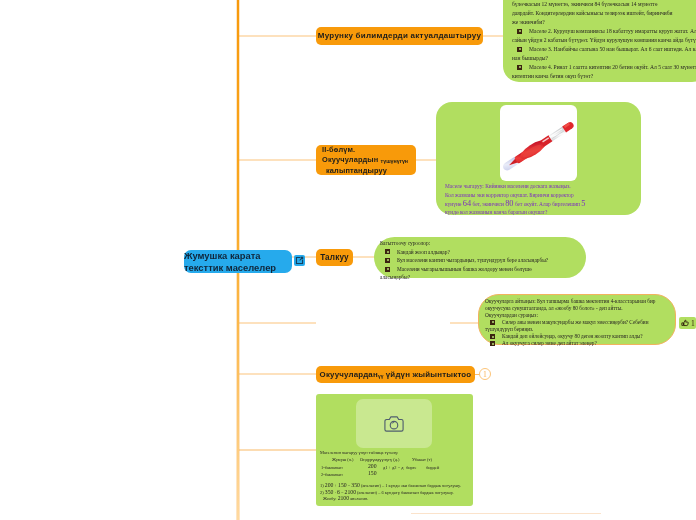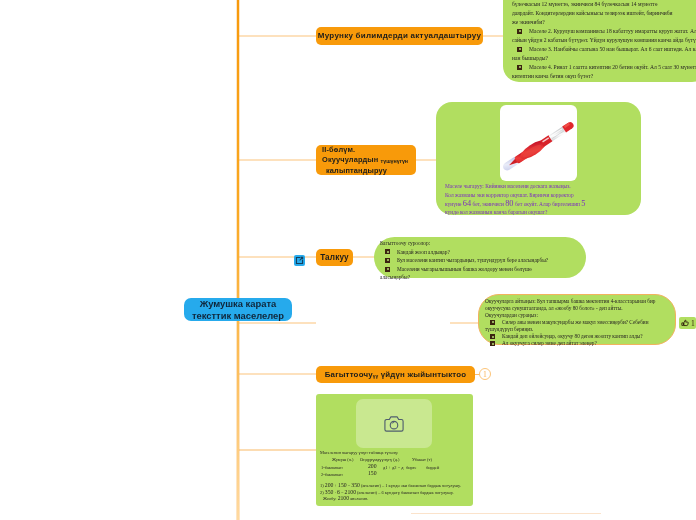--- a/index.html
+++ b/index.html
@@ -15,22 +15,22 @@
   .conn{position:absolute;z-index:1;height:1.4px;background:#fde1bd;}
   .conn2{position:absolute;z-index:1;height:1.4px;background:#fcdcb2;}
 
   
   .onode{position:absolute;z-index:4;background:#f89a0a;border-radius:5px;color:#1d1d1b;
          font-weight:bold;display:flex;align-items:center;justify-content:center;
          text-align:center;line-height:1.18;box-sizing:border-box;}
 
   
   .cnode{position:absolute;background:#26aaec;border-radius:7px;color:#10263a;
-         font-weight:bold;display:flex;align-items:center;justify-content:center;
-         text-align:center;line-height:1.18;box-sizing:border-box;margin-top:48px;}
+         font-weight:bold;display:flex;align-items:flex-start;justify-content:center;
+         text-align:center;line-height:1.18;box-sizing:border-box;}
 
   
   .gbox{position:absolute;z-index:3;background:#b1de60;box-sizing:border-box;}
   .gbox p{margin:0;}
 
   .sel{border:1px solid #f2b25e;}
 
   .gtext{color:#231f20;font-family:"Liberation Serif",serif;}
   .purple{color:#7b2fbe;}
   .bignum{font-size:1.55em;line-height:0;margin-top:45px;}
@@ -168,21 +168,21 @@
               display:flex;align-items:center;gap:2px;padding-left:2px;box-sizing:border-box;">
     <svg width="8" height="8" viewBox="0 0 16 16" fill="none" stroke="#2b1708" stroke-width="1.7" stroke-linejoin="round">
       <path d="M5.8 7.6 8.6 2.2c1 0 1.6.8 1.4 1.7L9.4 6.2h3.9c.9 0 1.4.8 1.2 1.6l-1.1 4c-.2.8-.9 1.3-1.7 1.3H5.8z"></path>
       <path d="M1.7 7.8h3.3v5H1.7z"></path>
     </svg>
     <span style="font-size:7.5px;color:#2b1708;font-family:'Liberation Serif',serif;">1</span>
   </div>
 
   <div class="conn" style="left:238px;top:373.4px;width:78px;"></div>
   <div class="onode" style="left:316px;top:366px;width:159px;height:17px;font-size:7.9px;letter-spacing:.2px;">
-    <span><span>Багыттоочу</span><span class="fbk">үү</span><span> үйдүн жыйынтыктоо</span></span>
+    <span><span>Окуучулардан</span><span class="fbk">үү</span><span> үйдүн жыйынтыктоо</span></span>
   </div>
   <div style="position:absolute;z-index:1;left:475px;top:373.5px;width:6px;height:1.6px;background:#fbbd6a;"></div>
   <div style="position:absolute;z-index:4;left:479px;top:368px;width:12px;height:12px;border:1.4px solid #fcc478;
               border-radius:50%;background:#fff;display:flex;align-items:center;justify-content:center;box-sizing:border-box;">
     <span style="font-size:7.6px;color:#f8b257;font-family:'Liberation Serif',serif;line-height:1;position:relative;top:.8px;">1</span>
   </div>
 
   <div class="conn2" style="left:238px;top:449.4px;width:78px;"></div>
   <div class="gbox" style="left:316px;top:394px;width:157px;height:112px;border-radius:3px;">
     <div style="position:absolute;left:40px;top:5px;width:76px;height:49px;background:#c9e890;border-radius:7px;

